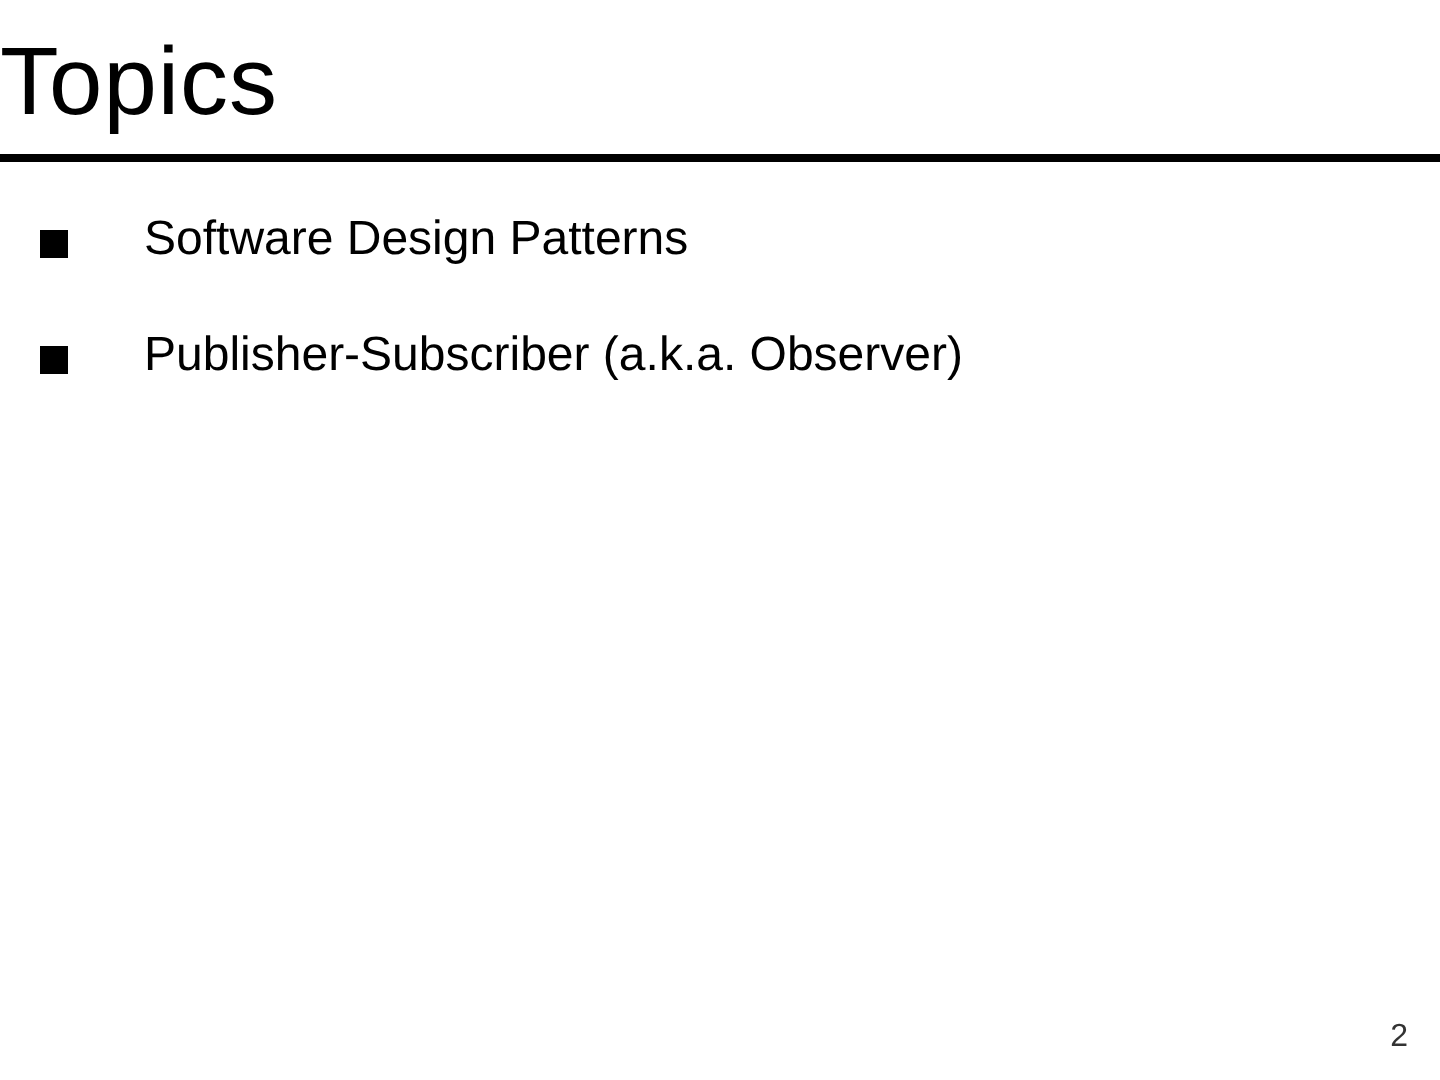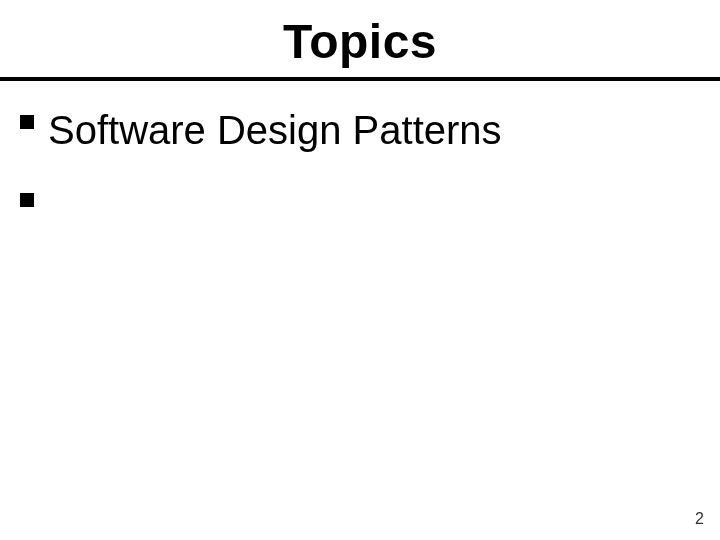--- a/index.html
+++ b/index.html
@@ -13,23 +13,22 @@
     overflow: hidden;
     position: relative;
   }
   .slide {
     width: 720px;
     height: 540px;
     position: relative;
     box-sizing: border-box;
   }
   .title {
-    text-align: center;
     font-size: 48px;
-    font-weight: 700;
+    font-weight: 400;
     padding-top: 14px;
     padding-bottom: 8px;
     letter-spacing: 0.5px;
   }
   .rule {
     border: none;
     border-top: 4px solid #000;
     margin: 0;
     width: 100%;
   }
@@ -43,22 +42,23 @@
   }
   .bullet-mark {
     width: 14px;
     height: 14px;
     background: #000;
     margin-top: 10px;
     margin-right: 14px;
     flex-shrink: 0;
   }
   .bullet-text {
-    font-size: 40px;
+    font-size: 24px;
     line-height: 1.25;
+    margin-left: 24px;
   }
   .sub-line {
     display: block;
   }
   .page-number {
     position: absolute;
     bottom: 12px;
     right: 16px;
     font-size: 16px;
     color: #333;
@@ -77,19 +77,20 @@
     <div class="bullet-item">
       <div class="bullet-mark"></div>
       <div class="bullet-text">
         <span class="sub-line">Software Design Patterns</span>
       </div>
     </div>
 
     <div class="bullet-item">
       <div class="bullet-mark"></div>
       <div class="bullet-text">
+        <span class="sub-line">Publisher-Subscriber (a.k.a. Observer)</span>
       </div>
     </div>
 
   </div>
 
   <div class="page-number">2</div>
 </div>
 
 </body></html>

